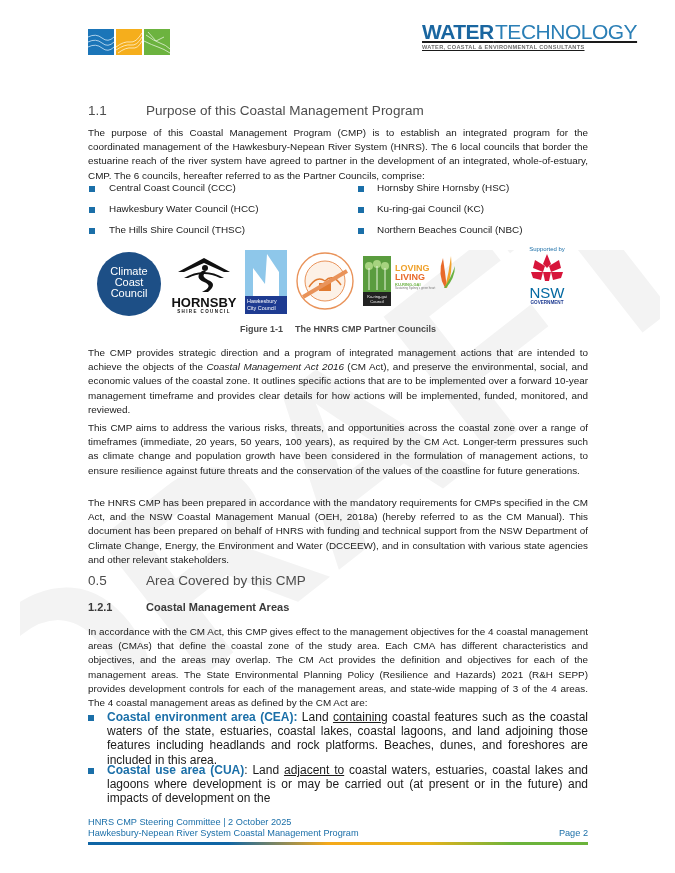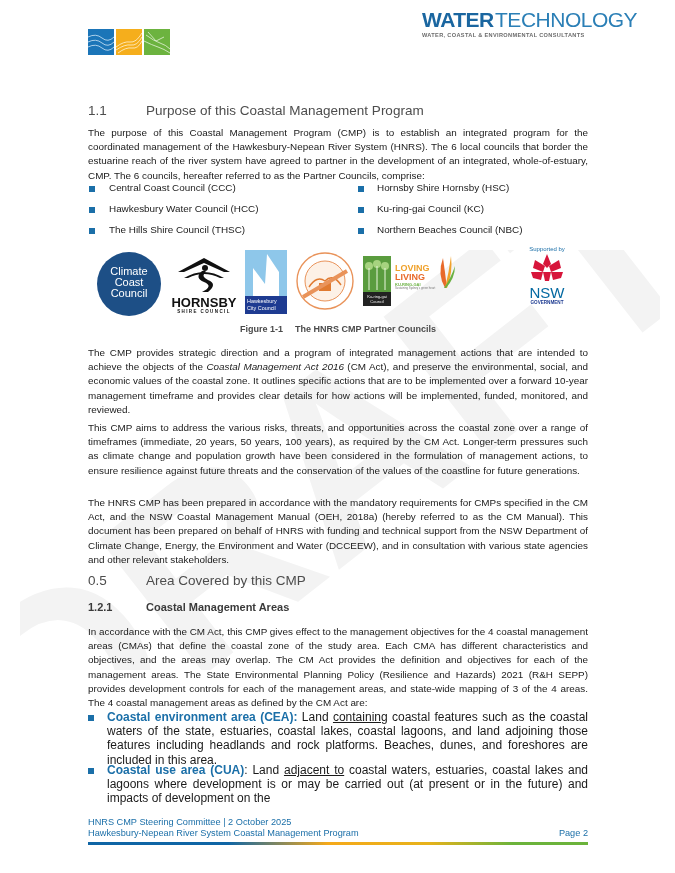--- a/index.html
+++ b/index.html
@@ -7,21 +7,21 @@
          font-family: "Liberation Sans", sans-serif; color: #1a1a1a; }
   .page { position: absolute; left: 0; top: 0; width: 675px; height: 873px; }
 
   
   .watermark { position: absolute; left: 20px; top: 250px; width: 640px; height: 420px;
                pointer-events: none; z-index: 0; }
 
   
   .hdr-logo-left { position: absolute; left: 88px; top: 29px; display: flex; gap: 2px; }
   .hdr-logo-left .sq { width: 26px; height: 26px; position: relative; overflow: hidden; }
-  .hdr-logo-right { position: absolute; left: 422px; top: 9px; width: 170px; }
+  .hdr-logo-right { position: absolute; left: 422px; top: 21px; width: 170px; text-decoration: underline; }
   .wt-main { font-size: 21px; letter-spacing: -0.5px; line-height: 22px; color: #1d6fa5; white-space: nowrap; }
   .wt-main b { font-weight: 700; color: #1a66a0; }
   .wt-main span.light { font-weight: 400; color: #2b7fb6; }
   .wt-sub { font-size: 5.6px; color: #6b6b6b; letter-spacing: 0.35px; margin-top: 1px; white-space: nowrap; font-weight: 700; }
   .h2 { position: absolute; left: 88px; font-size: 13.5px; color: #4d4d4d; font-weight: 400; white-space: nowrap; }
   .h2 .num { display: inline-block; width: 58px; }
   .h3 { position: absolute; left: 88px; font-size: 11px; color: #3a3a3a; font-weight: 700; white-space: nowrap; }
   .h3 .num { display: inline-block; width: 58px; }
 
   .para { position: absolute; left: 88px; width: 500px; font-size: 9.9px; line-height: 14.2px;

